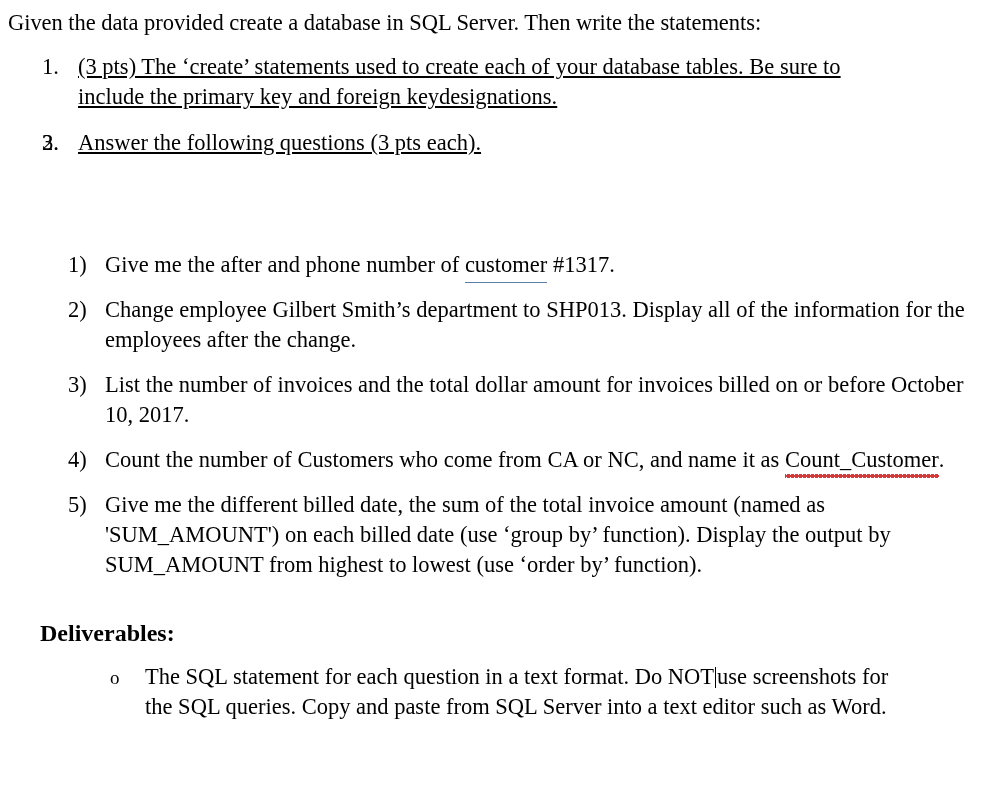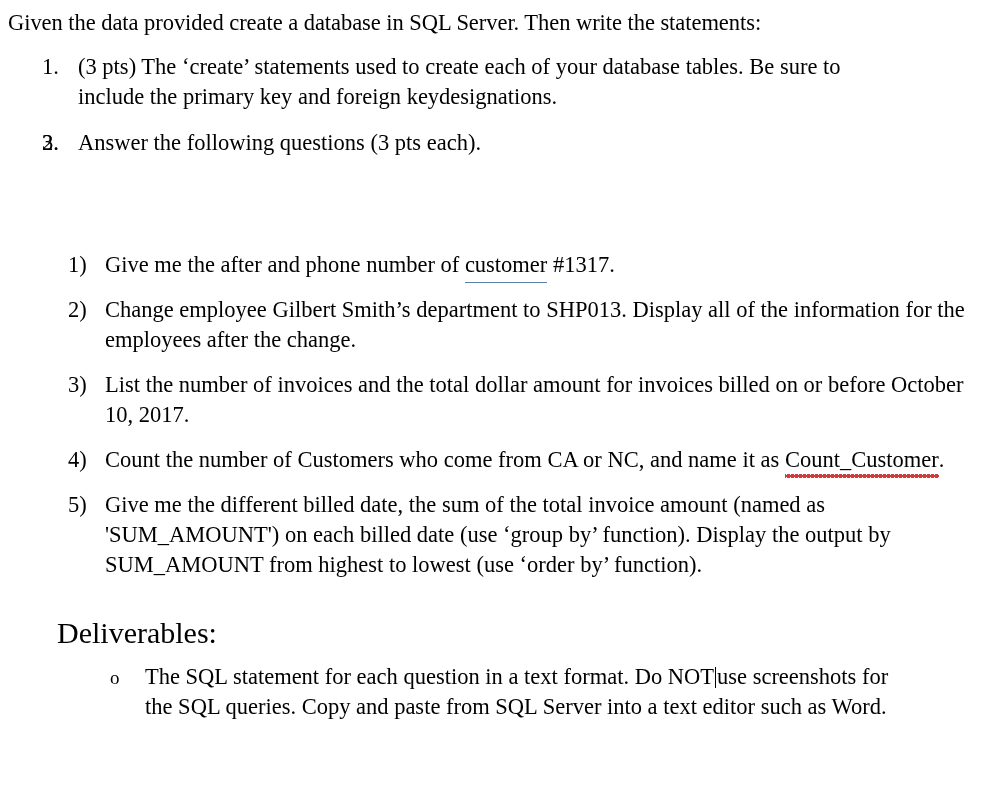--- a/index.html
+++ b/index.html
@@ -53,20 +53,21 @@
   .lvl1-item .marker {
     position: absolute;
     left: 42px;
     top: 0;
     width: 30px;
     text-align: left;
   }
   .lvl1-item .body {
     display: block;
     max-width: 810px;
+    text-decoration: underline;
   }
 
   
   .lvl2 {
     position: absolute;
     left: 0;
     top: 250px;
     width: 1000px;
   }
   .lvl2-item {
@@ -86,24 +87,23 @@
   .lvl2-item .body {
     display: block;
     max-width: 870px;
   }
 
   
   .deliverables-head {
     position: absolute;
     left: 40px;
     top: 618px;
-    font-size: 30px;
-    line-height: 30px;
-    font-weight: normal;
-    margin-left: 17px;
+    font-size: 24px;
+    line-height: 30px;
+    font-weight: bold;
   }
   .deliv-list {
     position: absolute;
     left: 0;
     top: 662px;
     width: 1000px;
   }
   .deliv-item {
     position: relative;
     padding-left: 145px;

